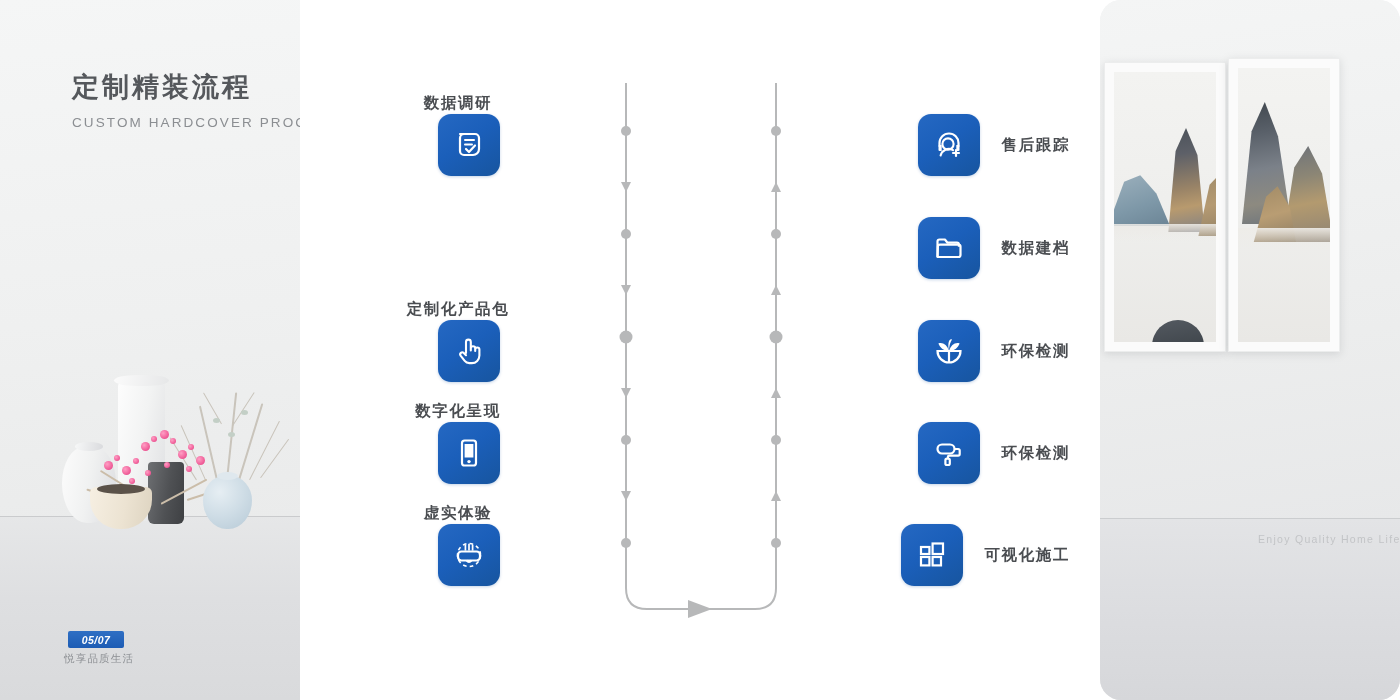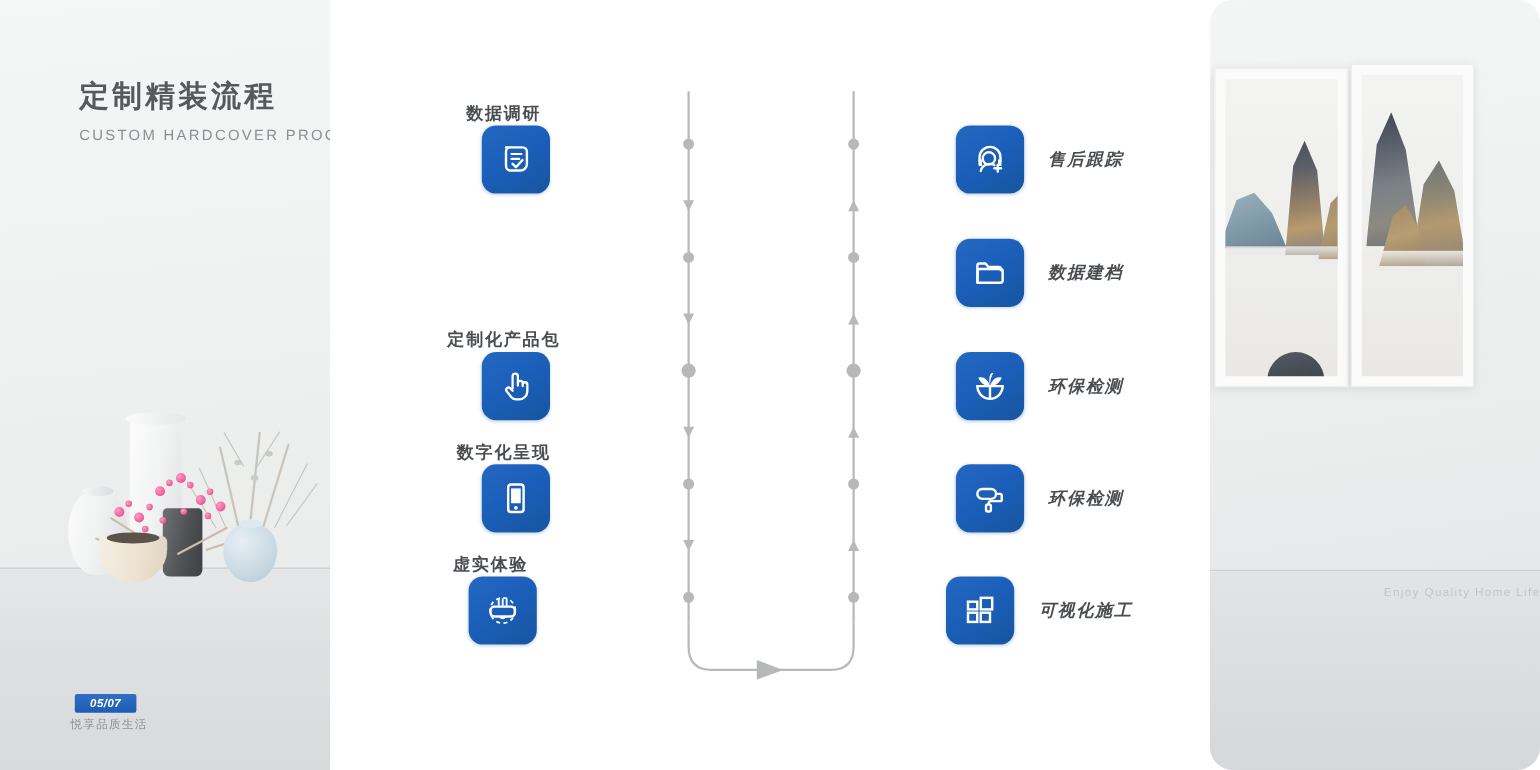--- a/index.html
+++ b/index.html
@@ -154,21 +154,21 @@
     position:absolute; left:300px; top:0; width:800px; height:700px;
     background:#ffffff;
   }
   .flow-svg { position:absolute; left:0; top:0; }
 
   .node {
     position:absolute;
     display:flex; align-items:center;
   }
   .node.left  { justify-content:flex-end;flex-direction:column; }
-  .node.right { justify-content:center;font-style:italic; }
+  .node.right { justify-content:flex-end; }
 
   .tile {
     width:62px; height:62px; border-radius:13px;
     background: linear-gradient(145deg,#2568c2 0%, #1b5fba 45%, #17559f 100%);
     display:flex; align-items:center; justify-content:center;
     flex: 0 0 62px;
     box-shadow: 0 1px 3px rgba(23,85,160,.25);
   }
   .tile svg { display:block; }
 
@@ -306,21 +306,21 @@
       <span class="nlabel">数字化呈现</span>
       <span class="tile">
         <svg width="34" height="34" viewBox="0 0 34 34">
           <rect x="10" y="4.5" width="14" height="25" rx="2.6" fill="none" stroke="#fff" stroke-width="2.2"></rect>
           <rect x="12.6" y="8" width="8.8" height="13.5" fill="#fff"></rect>
           <circle cx="17" cy="25.6" r="1.7" fill="#fff"></circle>
         </svg>
       </span>
     </div>
 
-    <div class="node left" style="left:48px;top:524px;width:218px;height:62px;">
+    <div class="node left" style="left:60px;top:524px;width:218px;height:62px;">
       <span class="nlabel">虚实体验</span>
       <span class="tile">
         <svg width="34" height="34" viewBox="0 0 34 34">
           <circle cx="17" cy="17" r="11.5" fill="none" stroke="#fff" stroke-width="1.6" stroke-dasharray="3.6 3.2"></circle>
           <rect x="6" y="13.5" width="22" height="9" rx="3.4" fill="none" stroke="#fff" stroke-width="2.2"></rect>
           <path d="M14.4 22.4 q2.6 3 5.2 0" fill="none" stroke="#fff" stroke-width="2"></path>
           <line x1="13.4" y1="6.6" x2="13.4" y2="12.6" stroke="#fff" stroke-width="1.7"></line>
           <line x1="17" y1="5.8" x2="17" y2="12.6" stroke="#fff" stroke-width="1.7"></line>
           <line x1="20.6" y1="6.6" x2="20.6" y2="12.6" stroke="#fff" stroke-width="1.7"></line>
         </svg>

